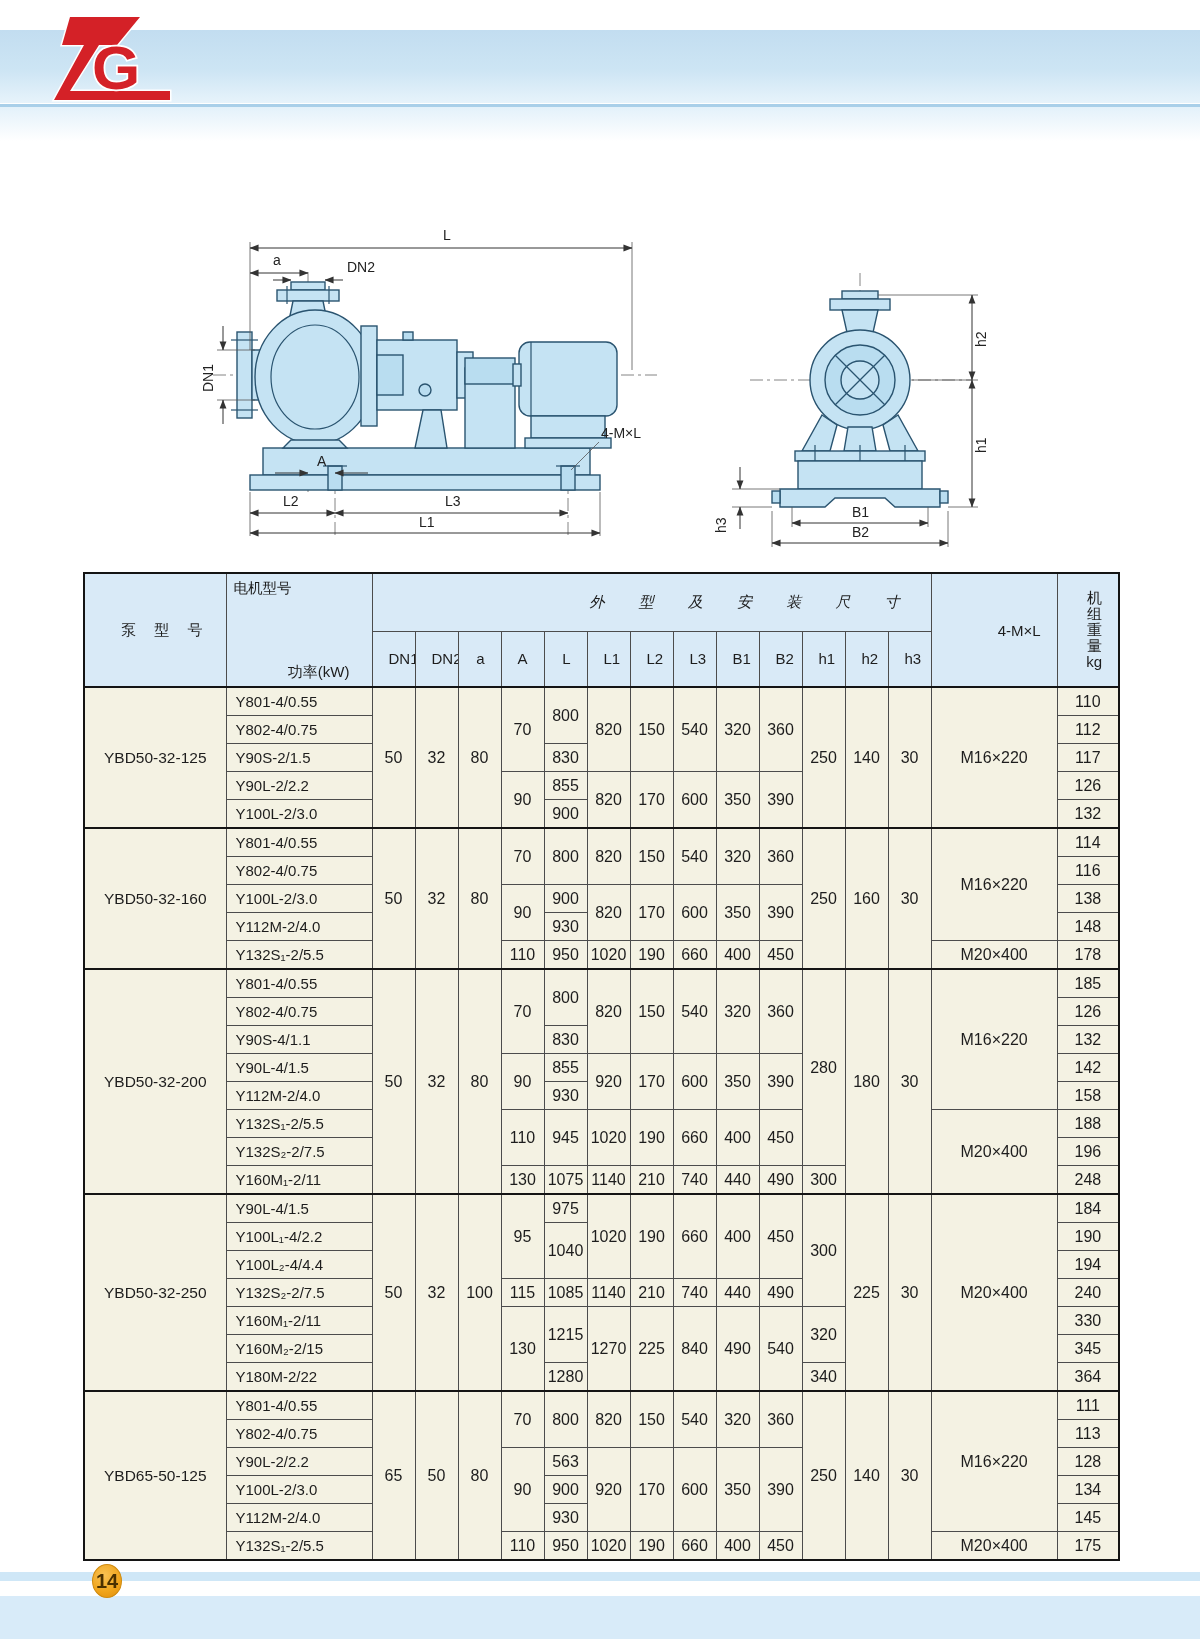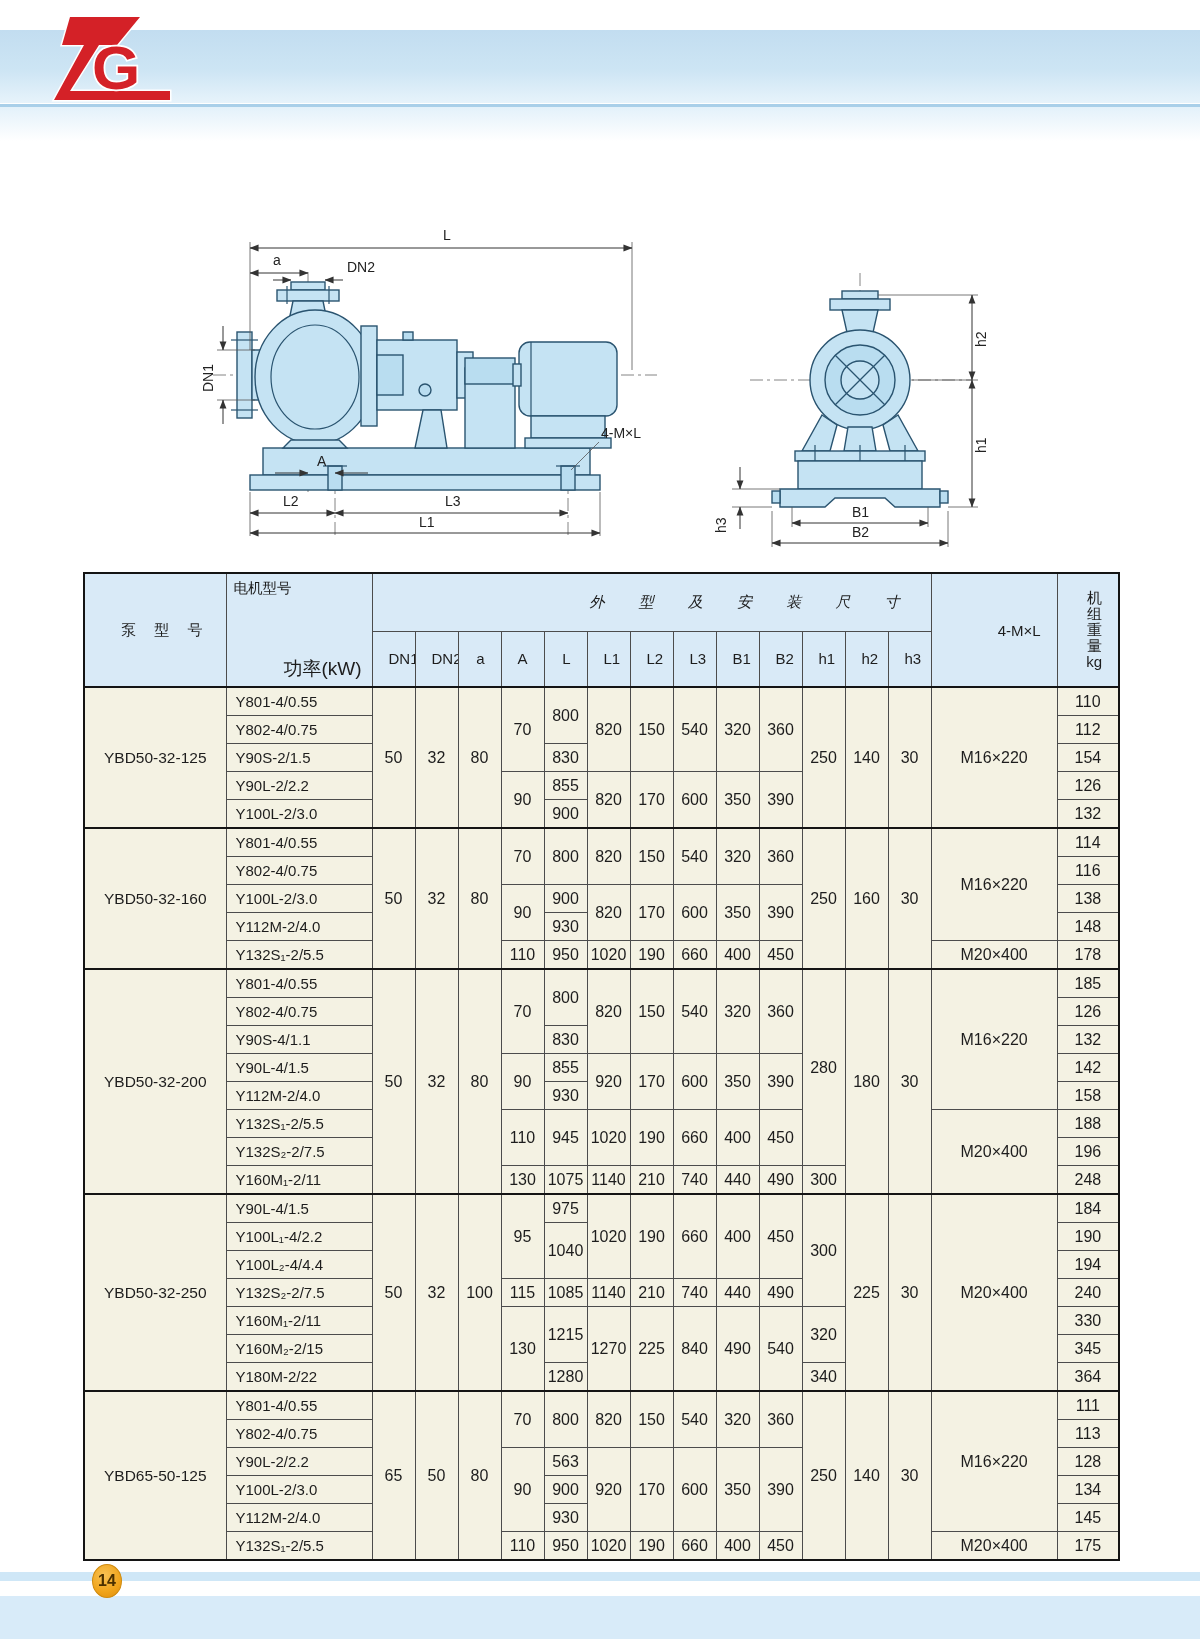--- a/index.html
+++ b/index.html
@@ -49,34 +49,34 @@
   tr.hrow2{height:30px;}
   th.pump-h{font-size:16px;letter-spacing:7px;}
   th.dims-h{font-size:16px;letter-spacing:15px;font-style:italic;}
   th.bolt-h{font-size:15px;}
   th.wt-h{font-size:14px;line-height:16px;}
   th.diag{position:relative;
     background-image:linear-gradient(to right top,
       transparent calc(50% - 0.8px),#3c3c3c calc(50% - 0.8px),
       #3c3c3c calc(50% + 0.8px),transparent calc(50% + 0.8px));}
   .diag-top{position:absolute;top:5px;left:7px;font-size:14.5px;}
-  .diag-bot{position:absolute;bottom:4px;right:10px;font-size:19px;}
+  .diag-bot{position:absolute;bottom:4px;right:22px;font-size:15px;}
 
   .spec-table tbody td{background:#f4f2e3;text-align:center;font-size:16px;
     height:27px;padding:0;}
   .spec-table td.motor{text-align:left;padding-left:9px;font-size:15px;}
   .spec-table td.model{font-size:15.5px;}
   .spec-table tr.block-start td{border-top:2px solid #141414;}
 
   
   .footer-stripe{position:absolute;top:1572px;left:0;right:0;height:9px;background:#cfe7f7;}
   .footer-band{position:absolute;top:1596px;left:0;right:0;height:43px;background:#d8ebf9;}
   .page-num{position:absolute;left:92px;top:1564px;width:28px;height:32px;border-radius:50%;
     background:radial-gradient(circle at 40% 32%,#f8c254,#f0a41b 60%,#e08e0d);
-    border:1px solid #cf8a0e;color:#4a3000;font-weight:bold;font-size:16px;
+    border:1px solid #cf8a0e;color:#4a3000;font-weight:bold;font-size:20px;
     display:flex;align-items:center;justify-content:center;}
 </style>
 </head>
 <body>
 
 <div id="page">
 
   <div class="band-top"></div>
   <div class="band-top-line"></div>
   <div class="band-top-fade"></div>
@@ -304,21 +304,21 @@
           <td class="num" rowspan="5">M16×220</td>
           <td class="wt">110</td>
         </tr>
         <tr>
           <td class="motor">Y802-4/0.75</td>
           <td class="wt">112</td>
         </tr>
         <tr>
           <td class="motor">Y90S-2/1.5</td>
           <td class="num">830</td>
-          <td class="wt">154</td>
+          <td class="wt">117</td>
         </tr>
         <tr>
           <td class="motor">Y90L-2/2.2</td>
           <td class="num" rowspan="2">90</td>
           <td class="num">855</td>
           <td class="num" rowspan="2">820</td>
           <td class="num" rowspan="2">170</td>
           <td class="num" rowspan="2">600</td>
           <td class="num" rowspan="2">350</td>
           <td class="num" rowspan="2">390</td>

